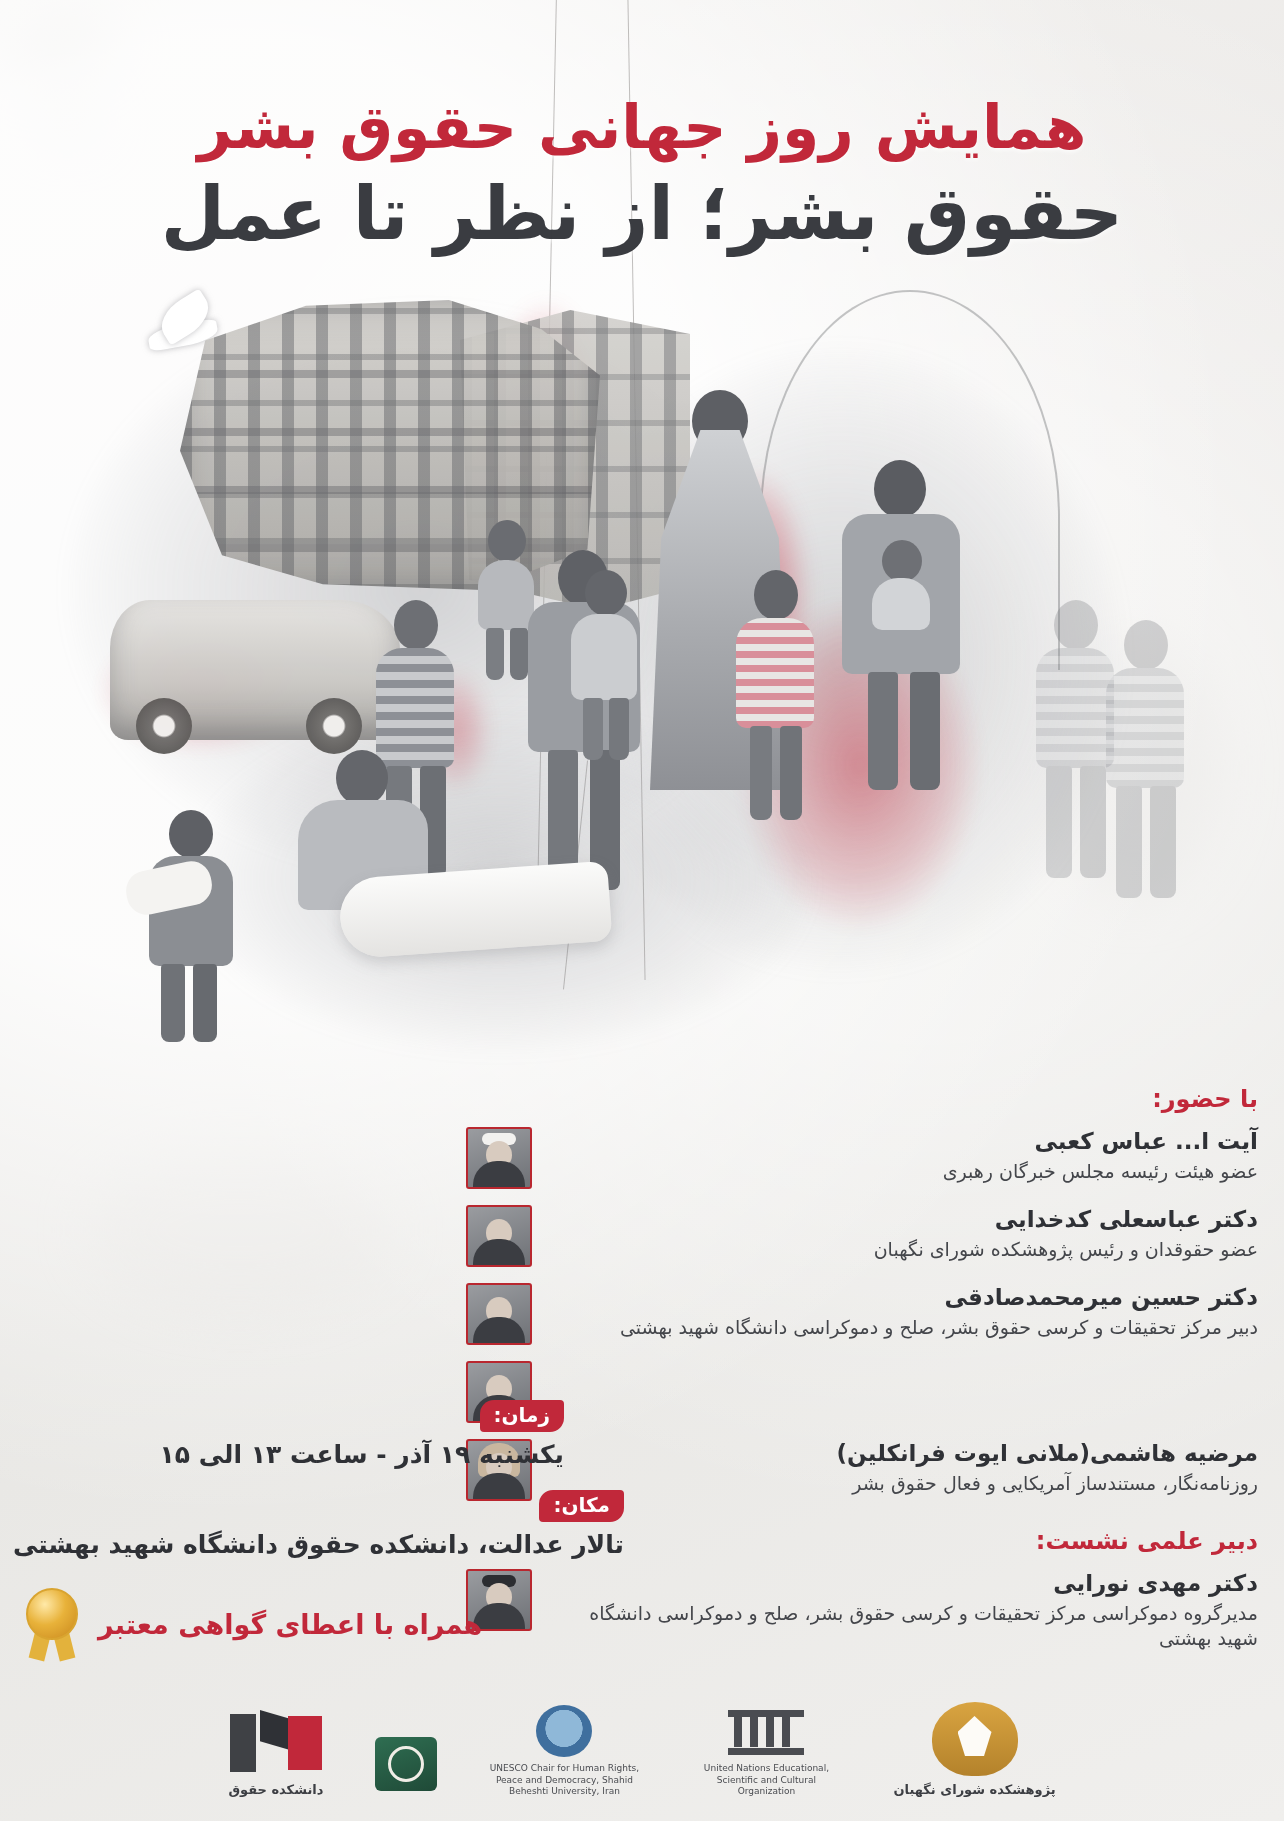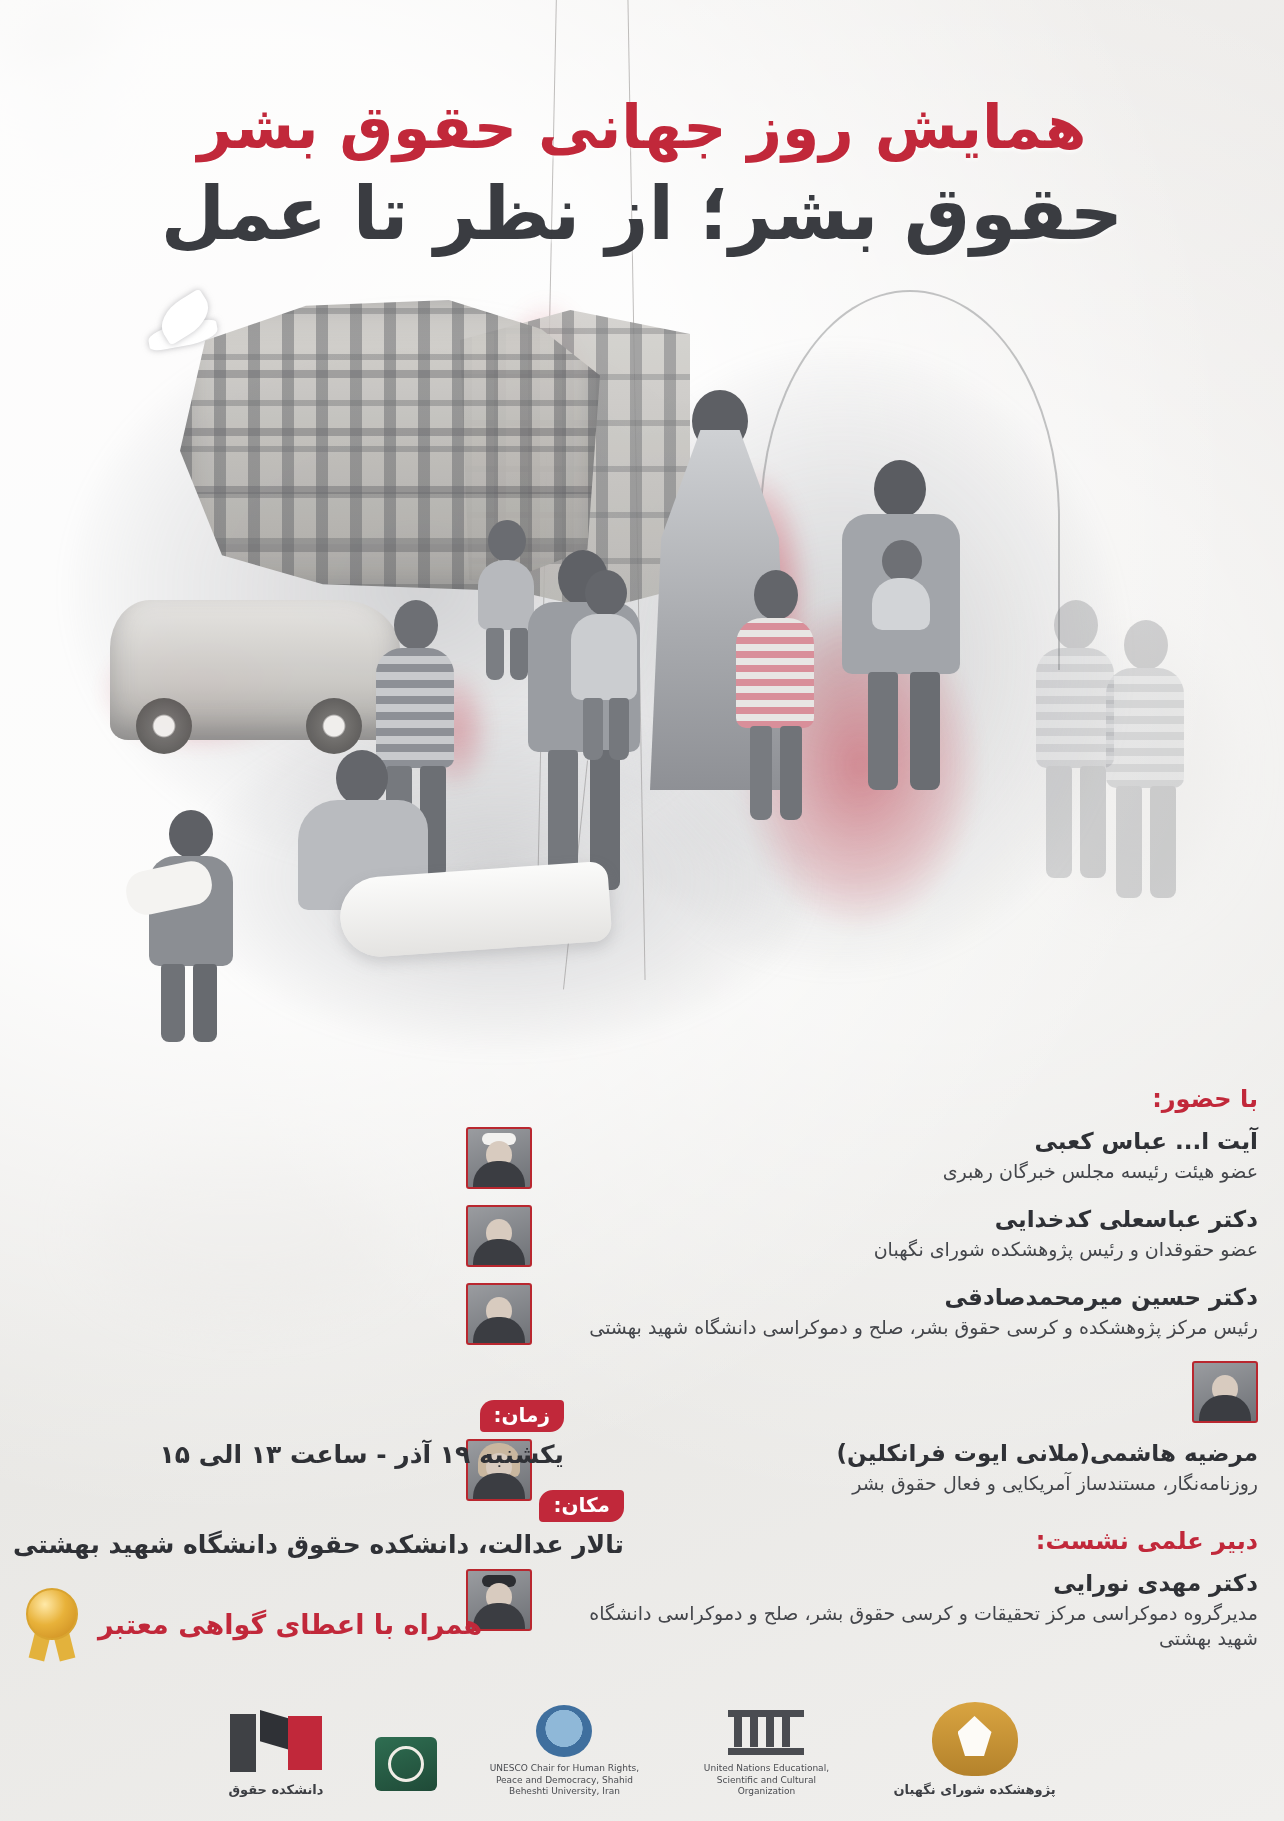--- a/index.html
+++ b/index.html
@@ -221,21 +221,21 @@
   
   .speakers {
     position: absolute; right: 26px; top: 1085px; width: 840px;
     direction: rtl; text-align: right;
   }
   .panel-heading {
     font-size: 24px; font-weight: 700; color: #c1283a; margin-bottom: 14px;
     padding-left: 6px;
   }
   .speaker-row {
-    display: flex; align-items: flex-start; justify-content: flex-start;
+    display: flex; align-items: flex-start; justify-content: flex-end;
     gap: 14px; margin-bottom: 16px; margin-left: 48px;
   }
   .speaker-text { flex: 1; }
   .speaker-name { font-size: 23px; font-weight: 700; color: #2f3136; line-height: 1.25; }
   .speaker-role { font-size: 19px; color: #44464b; line-height: 1.35; margin-top: 3px; }
   .speaker-photo {
     flex: 0 0 auto; width: 66px; height: 62px;
     border: 2px solid #b9272f; border-radius: 3px;
     background: linear-gradient(160deg, #9a9ca0 0%, #6e7176 100%);
     position: relative; overflow: hidden;
@@ -502,21 +502,21 @@
       </div>
       <div class="speaker-photo">
         <div class="ph-head"></div>
         <div class="ph-body"></div>
       </div>
     </div>
 
     <div class="speaker-row">
       <div class="speaker-text">
         <div class="speaker-name">دکتر حسین میرمحمدصادقی</div>
-        <div class="speaker-role">رئیس مرکز پژوهشکده و کرسی حقوق بشر، صلح و دموکراسی دانشگاه شهید بهشتی</div>
+        <div class="speaker-role">دبیر مرکز تحقیقات و کرسی حقوق بشر، صلح و دموکراسی دانشگاه شهید بهشتی</div>
       </div>
       <div class="speaker-photo">
         <div class="ph-head"></div>
         <div class="ph-body"></div>
       </div>
     </div>
 
     <div class="speaker-row">
       <div class="speaker-photo">
         <div class="ph-head"></div>

